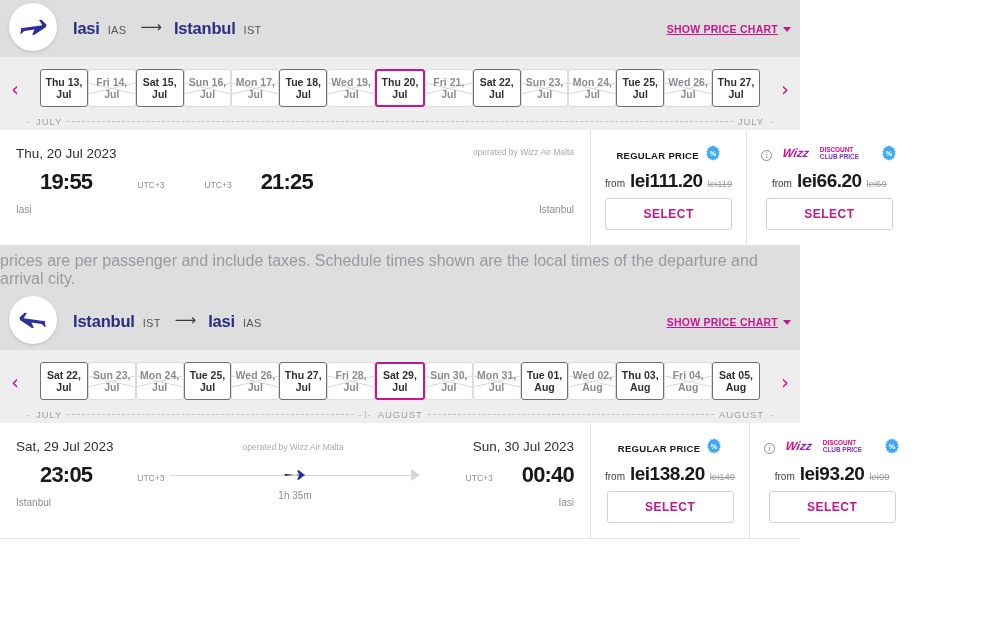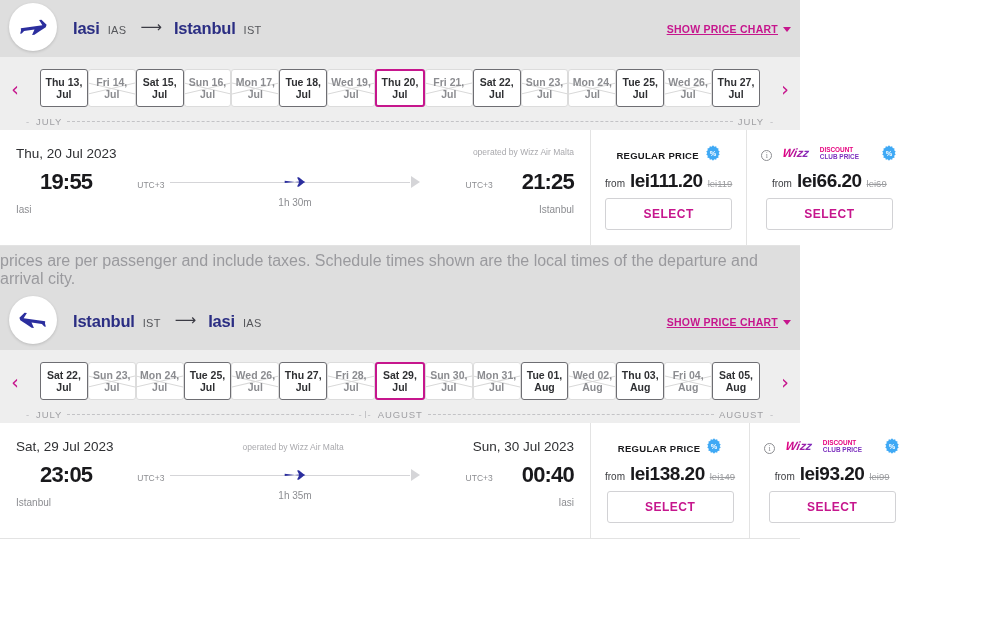--- a/index.html
+++ b/index.html
@@ -355,30 +355,20 @@
   </div>
 
   <div class="flight-row">
     <div class="flight-main">
       <div class="f-date">Thu, 20 Jul 2023</div>
       <div class="f-operated" style="right:16px; top:17px;">operated by Wizz Air Malta</div>
       <div class="timeline">
         <div class="t-left">
           <span class="big-time">19:55</span>
           <span class="utc">UTC+3</span>
-        </div>
-        <div class="path">
-          <div class="line"></div>
-          <div class="tip"></div>
-          <div class="plane">
-            <svg width="22" height="16" viewBox="0 0 32 22">
-              <path d="M1 12.6 L22 10.2 L19 4.4 L21.6 4.1 L28.4 9.6 L31 10.9 L28.4 12.3 L21.6 17.8 L19 17.5 L22 11.7 L1 9.3 Z" fill="#2b2e9e"></path>
-            </svg>
-          </div>
-          <div class="dur">1h 30m</div>
         </div>
         <div class="t-right">
           <span class="utc">UTC+3</span>
           <span class="big-time">21:25</span>
         </div>
       </div>
       <div class="cities">
         <span>Iasi</span>
         <span>Istanbul</span>
       </div>

